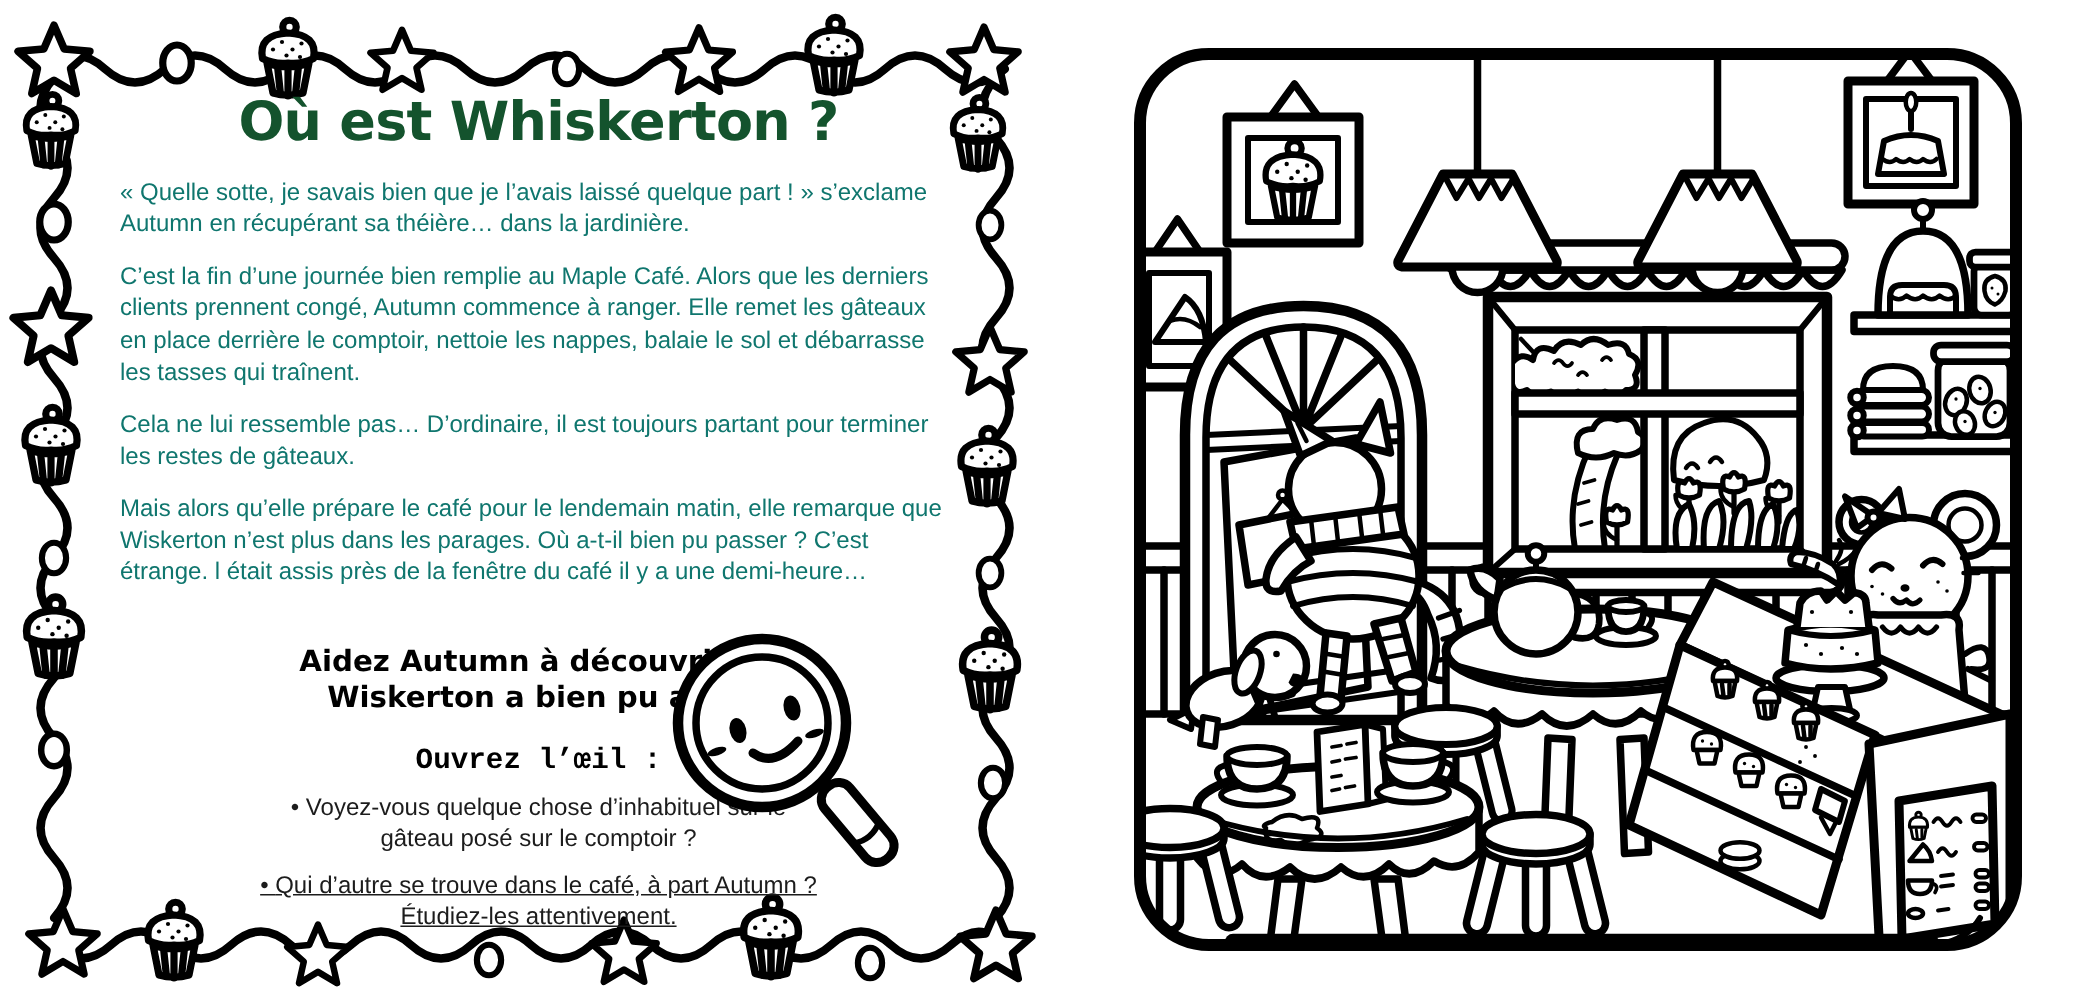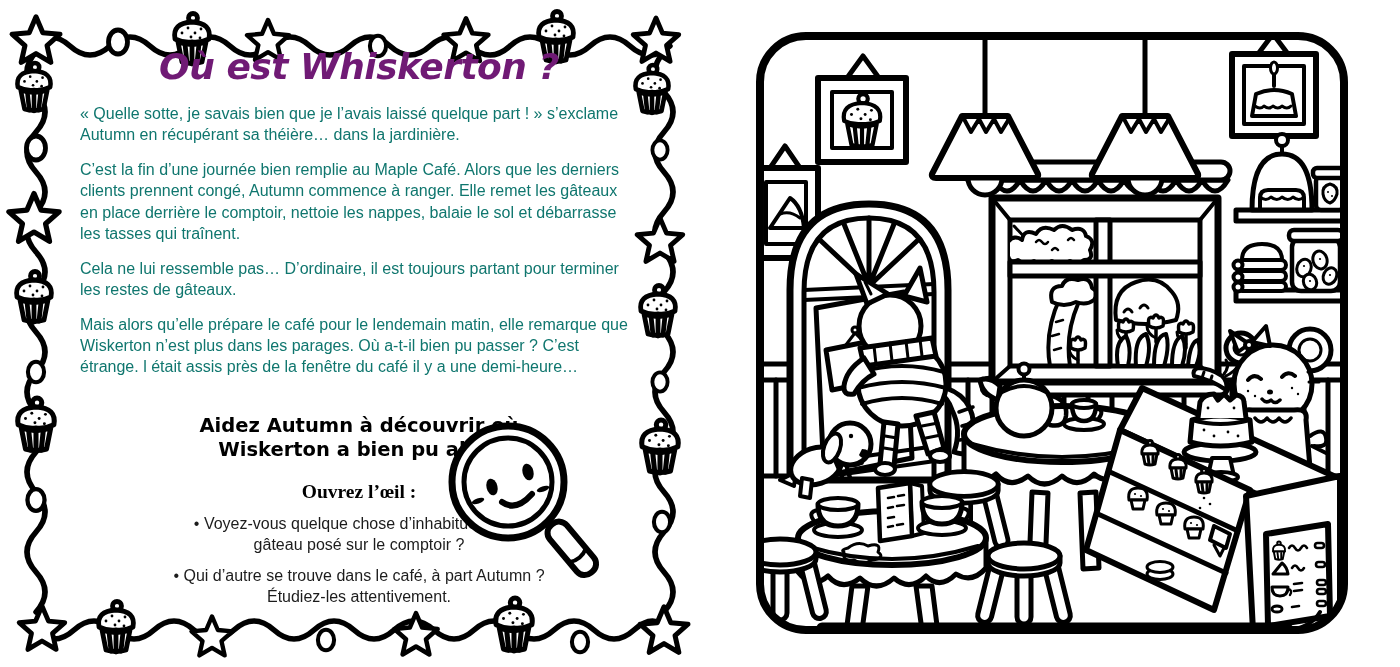--- a/index.html
+++ b/index.html
@@ -1,32 +1,32 @@
 <!DOCTYPE html>
 <html><head>
 <meta charset="utf-8">
 <style>
   html,body{margin:0;padding:0;background:#fff;}
   .canvas{position:relative;width:1400px;height:667px;background:#ffffff;overflow:hidden;
           font-family:"Liberation Sans",sans-serif;color:#111;}
   .page-left{position:absolute;left:0;top:0;width:700px;height:667px;}
   .garland{position:absolute;left:0;top:0;width:700px;height:667px;pointer-events:none;}
   .content{position:absolute;left:80px;top:0;width:558px;}
-  .title{margin:46px 0 16px;text-align:center;font-family:"DejaVu Sans",sans-serif;
-         font-weight:800;font-size:36px;letter-spacing:-0.5px;color:#701a75;font-style:italic;}
+  .title{margin:61px 0 16px;text-align:center;font-family:"DejaVu Sans",sans-serif;
+         font-weight:800;font-size:36px;letter-spacing:-0.5px;color:#14532d;}
   p.body{margin:0 0 13px;font-size:16px;line-height:1.34;color:#0f766e;}
   .cta{margin:36px auto 0;width:430px;text-align:center;font-family:"DejaVu Sans",sans-serif;
        font-weight:700;font-size:19.5px;line-height:1.25;color:#000;}
-  .sub{margin:18px auto 10px;text-align:center;font-family:Liberation Serif, serif;
+  .sub{margin:18px auto 10px;text-align:center;font-family:Liberation Mono, monospace;
        font-weight:700;font-size:19.5px;color:#000;}
   ul.bullets{margin:0 auto;padding:0;width:500px;list-style:none;text-align:center;
              font-size:16px;line-height:1.32;color:#1c1c1c;}
   ul.bullets li{margin:0 auto 10px;}
   ul.bullets li:nth-child(1){max-width:350px;}
-  ul.bullets li:nth-child(2){max-width:420px;}
+  ul.bullets li:nth-child(2){max-width:420px;text-decoration:underline;}
   ul.bullets .btxt::before{content:"• ";}
   .magnifier{position:absolute;left:444px;top:408px;pointer-events:none;}
   .page-right{position:absolute;left:752px;top:26px;width:600px;height:616px;}
   svg{display:block;}
 </style>
 </head>
 <body>
 
 <div class="canvas">
 

